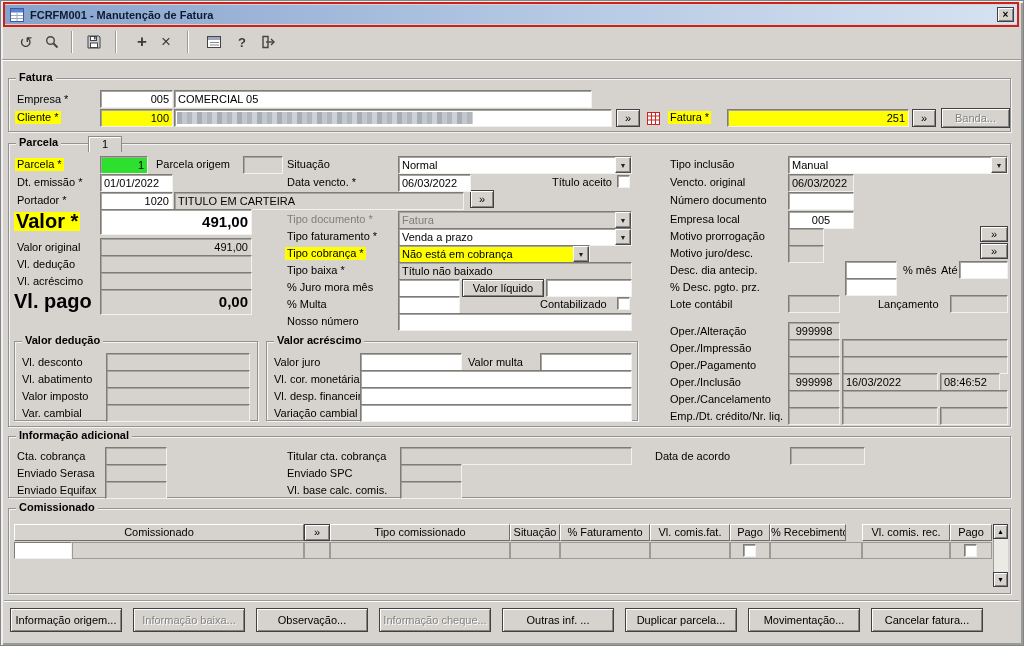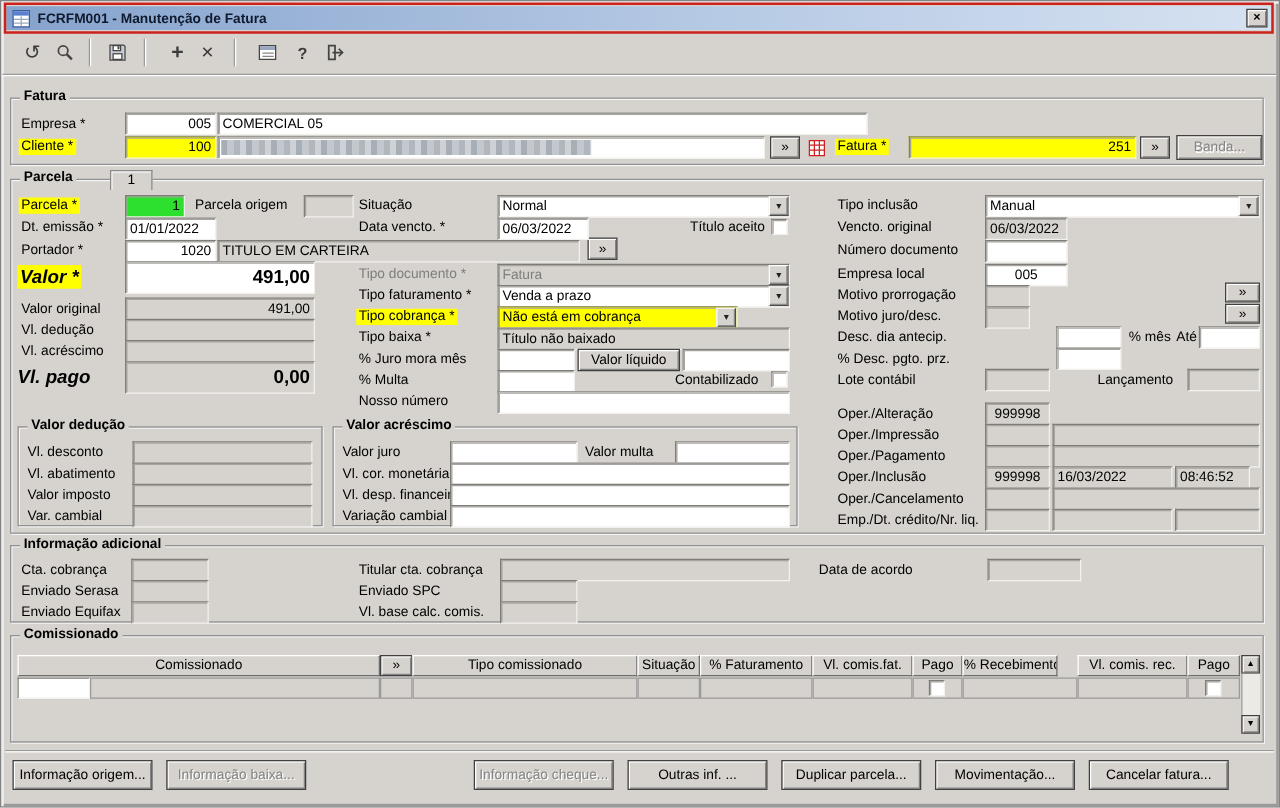--- a/index.html
+++ b/index.html
@@ -17,21 +17,21 @@
   .tool-sep { position:absolute; top:5px; width:2px; height:22px; border-left:1px solid #9a9a9a; border-right:1px solid #ffffff; }
   .hr { position:absolute; height:2px; border-top:1px solid #9a9a9a; border-bottom:1px solid #ffffff; }
 
   .grp { position:absolute; border:1px solid #929292; box-shadow: inset 1px 1px 0 #f4f4f4, 1px 1px 0 #f4f4f4; }
   .legend { position:absolute; background:#d6d3ce; padding:0 3px; font-weight:bold; z-index:2; line-height:13px; }
   .tab { position:absolute; background:#d6d3ce; border:1px solid #8a8a8a; border-bottom:none; box-shadow: inset 1px 1px 0 #fff; text-align:center; z-index:2; }
 
   .lbl { position:absolute; white-space:nowrap; line-height:13px; }
   .lbl.hl { background:#ffff00; padding:0 2px; }
   .lbl.dis { color:#7e7e7e; }
-  .lbl.big { font-size:15px; font-weight:bold; line-height:19px;font-style:italic; }
+  .lbl.big { font-size:20px; font-weight:bold; line-height:19px; }
 
   .fld { position:absolute; height:18px; background:#fff; border:1px solid; border-color:#7e7c77 #f2f1ee #f2f1ee #7e7c77; box-shadow: inset 1px 1px 0 #a8a5a0; padding:2px 3px 0; line-height:13px; overflow:hidden; white-space:nowrap; }
   .fld.gray { background:#d6d3ce; }
   .fld.hl { background:#ffff00; }
   .fld.green { background:#2ee02e; }
   .fld.r { text-align:right; }
   .fld.c { text-align:center; }
   .fld.big { height:26px; font-size:15px; font-weight:bold; line-height:20px; }
   .fld.dis { color:#7e7e7e; }
 
@@ -108,21 +108,21 @@
         </svg>
       </div>
   </div>
   <div class="hr" style="left:2px;top:59px;width:1019px"></div>
 
   <div class="grp" style="left:8px;top:78px;width:1003px;height:54px"></div>
   <div class="legend" style="left:16px;top:71px">Fatura</div>
 
   <div class="lbl" style="left:17px;top:93px">Empresa *</div>
   <div class="fld r" style="left:100px;top:90px;width:73px">005</div>
-  <div class="fld" style="left:174px;top:90px;width:520px">COMERCIAL 05</div>
+  <div class="fld" style="left:174px;top:90px;width:418px">COMERCIAL 05</div>
 
   <div class="lbl hl" style="left:15px;top:111px">Cliente *</div>
   <div class="fld hl r" style="left:100px;top:109px;width:73px">100</div>
   <div class="fld" style="left:174px;top:109px;width:438px">
       <div class="redact" style="left:2px;top:2px;width:296px;height:12px"></div>
     </div>
   <div class="btn" style="left:616px;top:109px;width:24px;height:18px;line-height:16px">»</div>
   <div class="tool" style="left:644px;top:110px;width:18px;height:16px">
       <svg width="15" height="15">
         <rect x="1.5" y="1.5" width="12" height="12" fill="#fff" stroke="#cc2222"></rect>
@@ -328,19 +328,20 @@
   <div class="rowcell" style="left:950px;top:542px;width:42px"></div>
   <div class="chk" style="left:964px;top:544px"></div>
 
   <div class="btn" style="left:993px;top:524px;width:15px;height:15px;font-size:7px;line-height:13px">▲</div>
   <div class="track" style="left:993px;top:539px;width:15px;height:33px"></div>
   <div class="btn" style="left:993px;top:572px;width:15px;height:15px;font-size:7px;line-height:13px">▼</div>
 
   <div class="hr" style="left:4px;top:600px;width:1015px"></div>
   <div class="btn" style="left:10px;top:608px;width:112px;height:24px;line-height:22px">Informação origem...</div>
   <div class="btn dis" style="left:133px;top:608px;width:112px;height:24px;line-height:22px">Informação baixa...</div>
+  <div class="btn" style="left:256px;top:608px;width:112px;height:24px;line-height:22px">Observação...</div>
   <div class="btn" style="left:502px;top:608px;width:112px;height:24px;line-height:22px">Outras inf. ...</div>
   <div class="btn dis" style="left:379px;top:608px;width:112px;height:24px;line-height:22px">Informação cheque...</div>
   <div class="btn" style="left:748px;top:608px;width:112px;height:24px;line-height:22px">Movimentação...</div>
   <div class="btn" style="left:625px;top:608px;width:112px;height:24px;line-height:22px">Duplicar parcela...</div>
   <div class="btn" style="left:871px;top:608px;width:112px;height:24px;line-height:22px">Cancelar fatura...</div>
 
 </div>
 
 </body></html>

